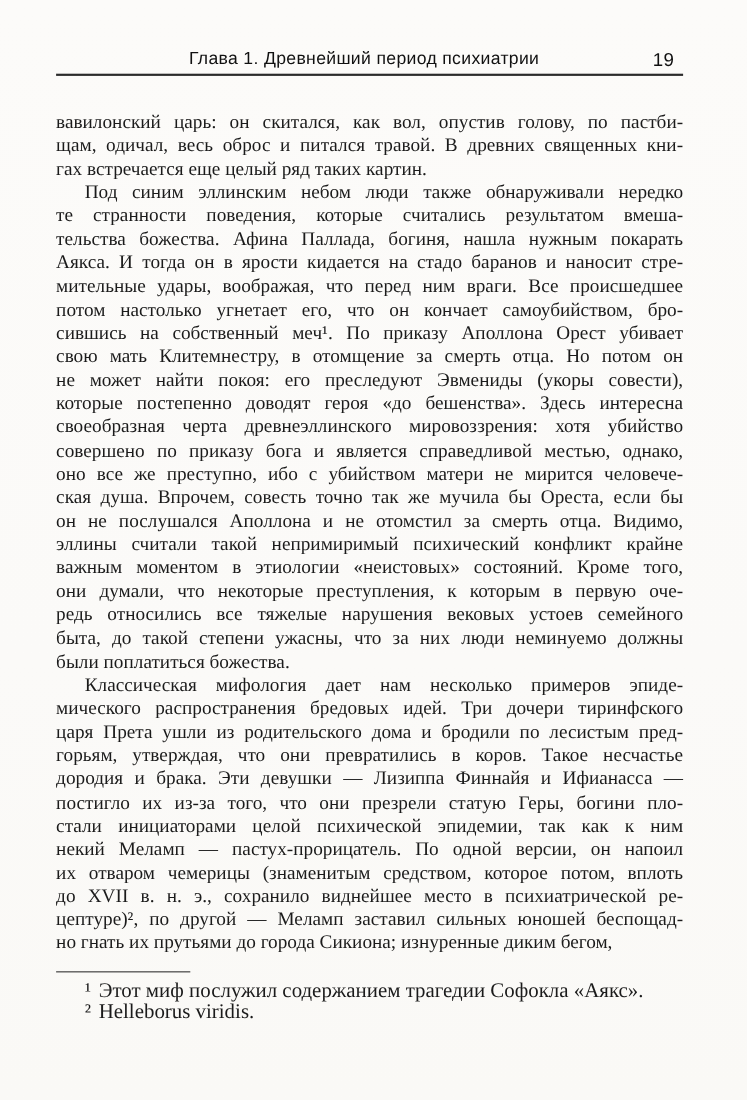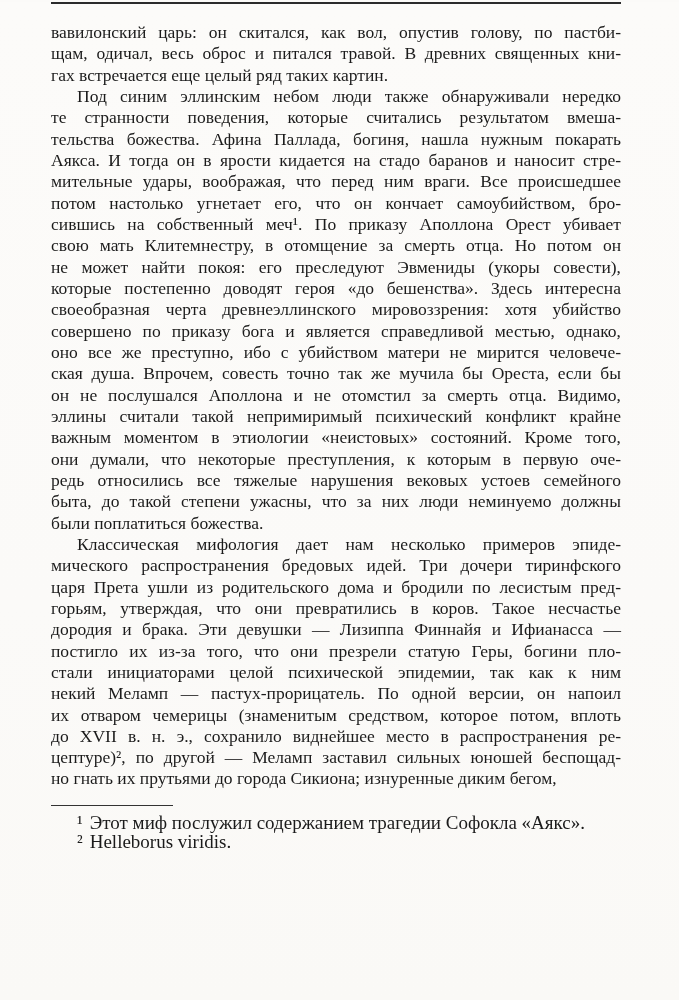--- a/index.html
+++ b/index.html
@@ -43,21 +43,21 @@
     top: 45px;
     font-size: 17px;
   }
   .head-rule {
     margin-top: 2px;
     border: 0;
     border-bottom: 2px solid #2b2b2b;
   }
   
   .body-text {
-    margin-top: 18px;
+    margin-top: 31px;
     font-size: 17.5px;
     line-height: 21.34px;
     color: #1b1b1b;
   }
   .line {
     text-align: justify;
     text-align-last: justify;
     white-space: normal;
     height: 21.34px;
     overflow: visible;
@@ -86,20 +86,24 @@
   }
   .fn-marker {
     margin-right: 7px;
   }
 </style>
 </head>
 <body>
 
 <div class="page">
 
+  <div class="running-head">
+    <span class="chapter-title">Глава 1. Древнейший период психиатрии</span>
+    <span class="page-number">19</span>
+  </div>
 
   <hr class="head-rule">
 
   <div class="body-text">
       <div class="line">вавилонский царь: он скитался, как вол, опустив голову, по пастби-</div>
       <div class="line">щам, одичал, весь оброс и питался травой. В древних священных кни-</div>
       <div class="line last">гах встречается еще целый ряд таких картин.</div>
       <div class="line indent">Под синим эллинским небом люди также обнаруживали нередко</div>
       <div class="line">те странности поведения, которые считались результатом вмеша-</div>
       <div class="line">тельства божества. Афина Паллада, богиня, нашла нужным покарать</div>
@@ -123,21 +127,21 @@
       <div class="line last">были поплатиться божества.</div>
       <div class="line indent">Классическая мифология дает нам несколько примеров эпиде-</div>
       <div class="line">мического распространения бредовых идей. Три дочери тиринфского</div>
       <div class="line">царя Прета ушли из родительского дома и бродили по лесистым пред-</div>
       <div class="line">горьям, утверждая, что они превратились в коров. Такое несчастье</div>
       <div class="line">дородия и брака. Эти девушки — Лизиппа Финнайя и Ифианасса —</div>
       <div class="line">постигло их из-за того, что они презрели статую Геры, богини пло-</div>
       <div class="line">стали инициаторами целой психической эпидемии, так как к ним</div>
       <div class="line">некий Меламп — пастух-прорицатель. По одной версии, он напоил</div>
       <div class="line">их отваром чемерицы (знаменитым средством, которое потом, вплоть</div>
-      <div class="line">до XVII в. н. э., сохранило виднейшее место в распространения ре-</div>
+      <div class="line">до XVII в. н. э., сохранило виднейшее место в психиатрической ре-</div>
       <div class="line">цептуре)², по другой — Меламп заставил сильных юношей беспощад-</div>
       <div class="line last">но гнать их прутьями до города Сикиона; изнуренные диким бегом,</div>
     </div>
 
   <div class="footnotes">
     <hr class="fn-rule">
     <div>
         <div class="footnote"><span class="fn-marker">¹</span><span>Этот миф послужил содержанием трагедии Софокла «Аякс».</span></div>
         <div class="footnote"><span class="fn-marker">²</span><span>Helleborus viridis.</span></div>
       </div>

